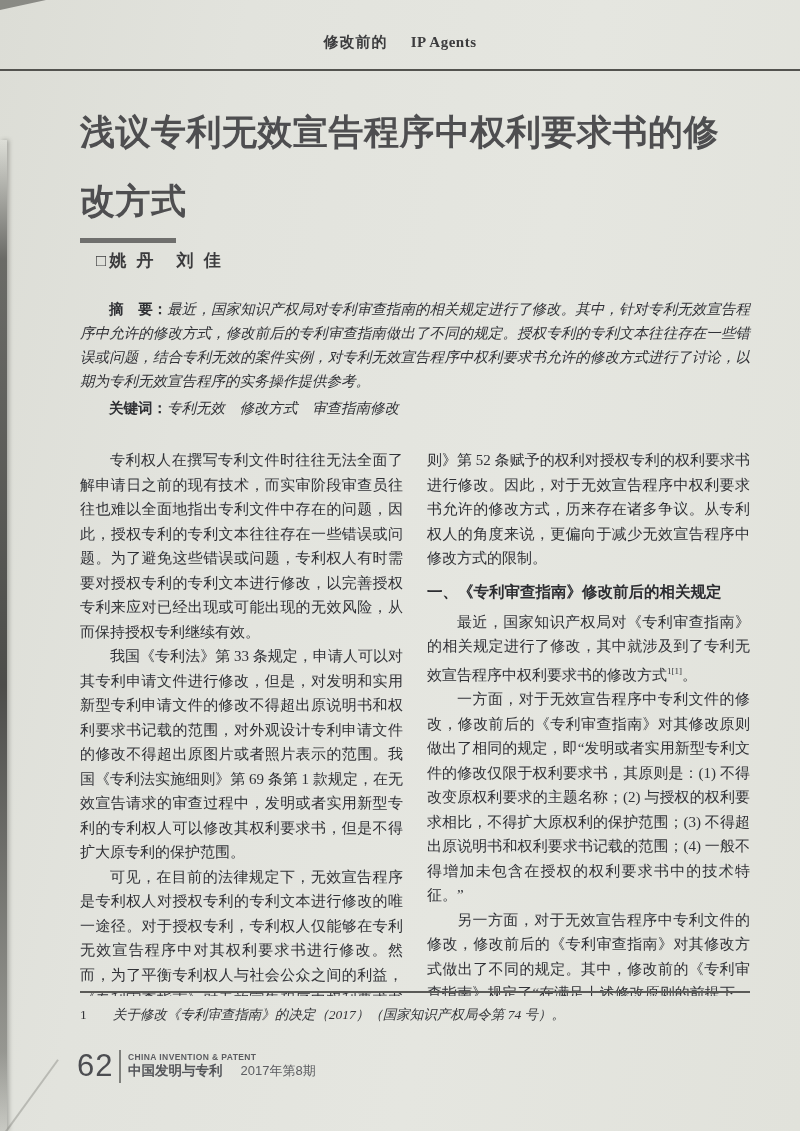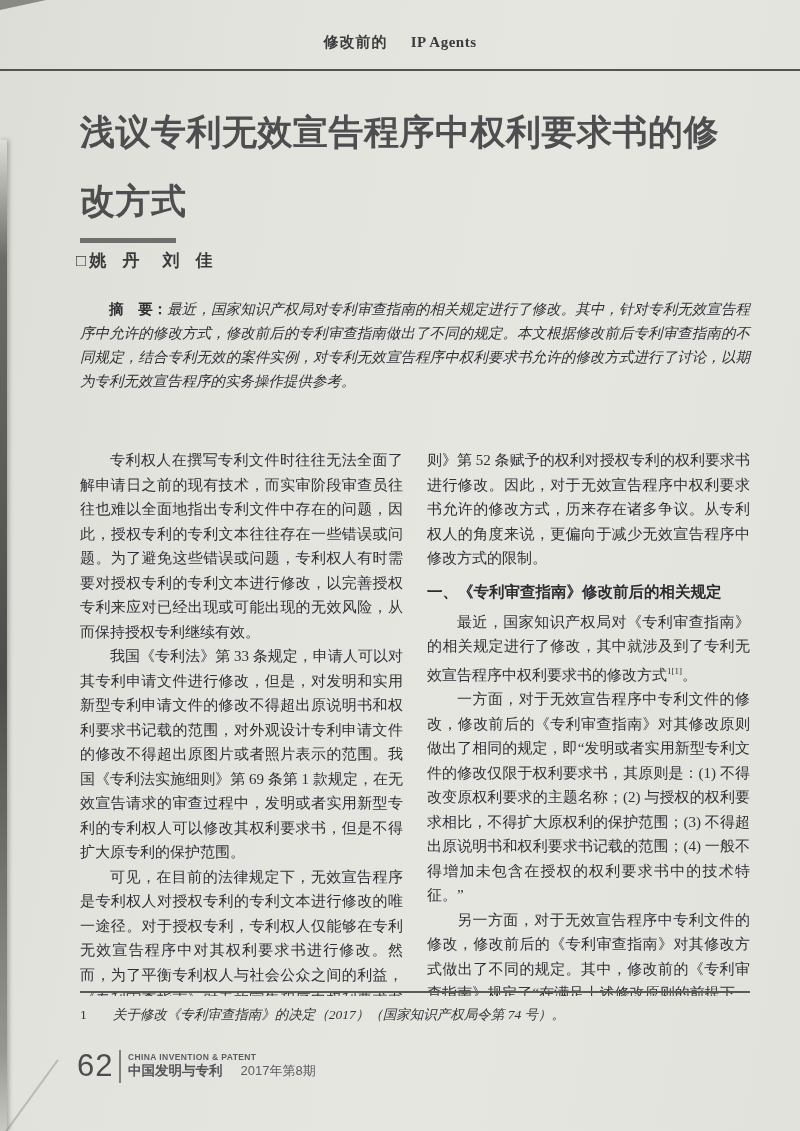--- a/index.html
+++ b/index.html
@@ -49,22 +49,22 @@
   .title {
     position:absolute; top:98px; left:80px; width:672px;
     font-size:35px; line-height:69px; font-weight:bold;
     color:#4e4e50; letter-spacing:.5px;
   }
   .author-bar {
     position:absolute; top:238px; left:80px; width:96px; height:5px;
     background:#6f6f6d;
   }
   .authors {
-    position:absolute; top:249px; left:76px;
-    font-family:Liberation Mono, monospace;
+    position:absolute; top:249px; left:96px;
+    font-family:Liberation Serif, serif;
     font-weight:bold; font-size:17px; letter-spacing:3px; color:#3a3a3c;
   }
   
   .abstract {
     position:absolute; top:297px; left:80px; width:670px;
     font-size:14.5px; line-height:24px; text-align:justify;
     text-indent:2em; font-style:italic; color:#303136;
   }
   .abstract .abs-label {
     font-style:normal; font-family:"Liberation Sans","DejaVu Sans",sans-serif;
@@ -133,22 +133,23 @@
     <span class="rh-zh">修改前的</span>
     <span class="rh-en">IP Agents</span>
   </div>
   <div class="head-rule"></div>
 
   <h1 class="title">浅议专利无效宣告程序中权利要求书的修改方式</h1>
 
   <div class="author-bar"></div>
   <div class="authors">□姚 丹　刘 佳</div>
 
-  <p class="abstract"><b class="abs-label">摘　要：</b><span>最近，国家知识产权局对专利审查指南的相关规定进行了修改。其中，针对专利无效宣告程序中允许的修改方式，修改前后的专利审查指南做出了不同的规定。本文根据修改前后专利审查指南的不同规定，结合专利无效的案件实例，对专利无效宣告程序中权利要求书允许的修改方式进行了讨论，以期为专利无效宣告程序的实务操作提供参考。</span></p>
+  <p class="abstract"><b class="abs-label">摘　要：</b><span>最近，国家知识产权局对专利审查指南的相关规定进行了修改。其中，针对专利无效宣告程序中允许的修改方式，修改前后的专利审查指南做出了不同的规定。授权专利的专利文本往往存在一些错误或问题，结合专利无效的案件实例，对专利无效宣告程序中权利要求书允许的修改方式进行了讨论，以期为专利无效宣告程序的实务操作提供参考。</span></p>
 
+  <p class="keywords"><b class="kw-label">关键词：</b><span>专利无效　修改方式　审查指南修改</span></p>
 
   <div class="columns">
     <div class="col">
       <p class="para">专利权人在撰写专利文件时往往无法全面了解申请日之前的现有技术，而实审阶段审查员往往也难以全面地指出专利文件中存在的问题，因此，授权专利的专利文本往往存在一些错误或问题。为了避免这些错误或问题，专利权人有时需要对授权专利的专利文本进行修改，以完善授权专利来应对已经出现或可能出现的无效风险，从而保持授权专利继续有效。</p>
       <p class="para">我国《专利法》第 33 条规定，申请人可以对其专利申请文件进行修改，但是，对发明和实用新型专利申请文件的修改不得超出原说明书和权利要求书记载的范围，对外观设计专利申请文件的修改不得超出原图片或者照片表示的范围。我国《专利法实施细则》第 69 条第 1 款规定，在无效宣告请求的审查过程中，发明或者实用新型专利的专利权人可以修改其权利要求书，但是不得扩大原专利的保护范围。</p>
       <p class="para">可见，在目前的法律规定下，无效宣告程序是专利权人对授权专利的专利文本进行修改的唯一途径。对于授权专利，专利权人仅能够在专利无效宣告程序中对其权利要求书进行修改。然而，为了平衡专利权人与社会公众之间的利益，《专利审查指南》对无效宣告程序中权利要求书的修改方式进行了更多地限制，这使得专利权人难以最大限度地使用《专利法实施细</p>
     </div>
     <div class="col">
       <p class="para no-indent">则》第 52 条赋予的权利对授权专利的权利要求书进行修改。因此，对于无效宣告程序中权利要求书允许的修改方式，历来存在诸多争议。从专利权人的角度来说，更偏向于减少无效宣告程序中修改方式的限制。</p>
       <h2 class="section-heading">一、《专利审查指南》修改前后的相关规定</h2>

